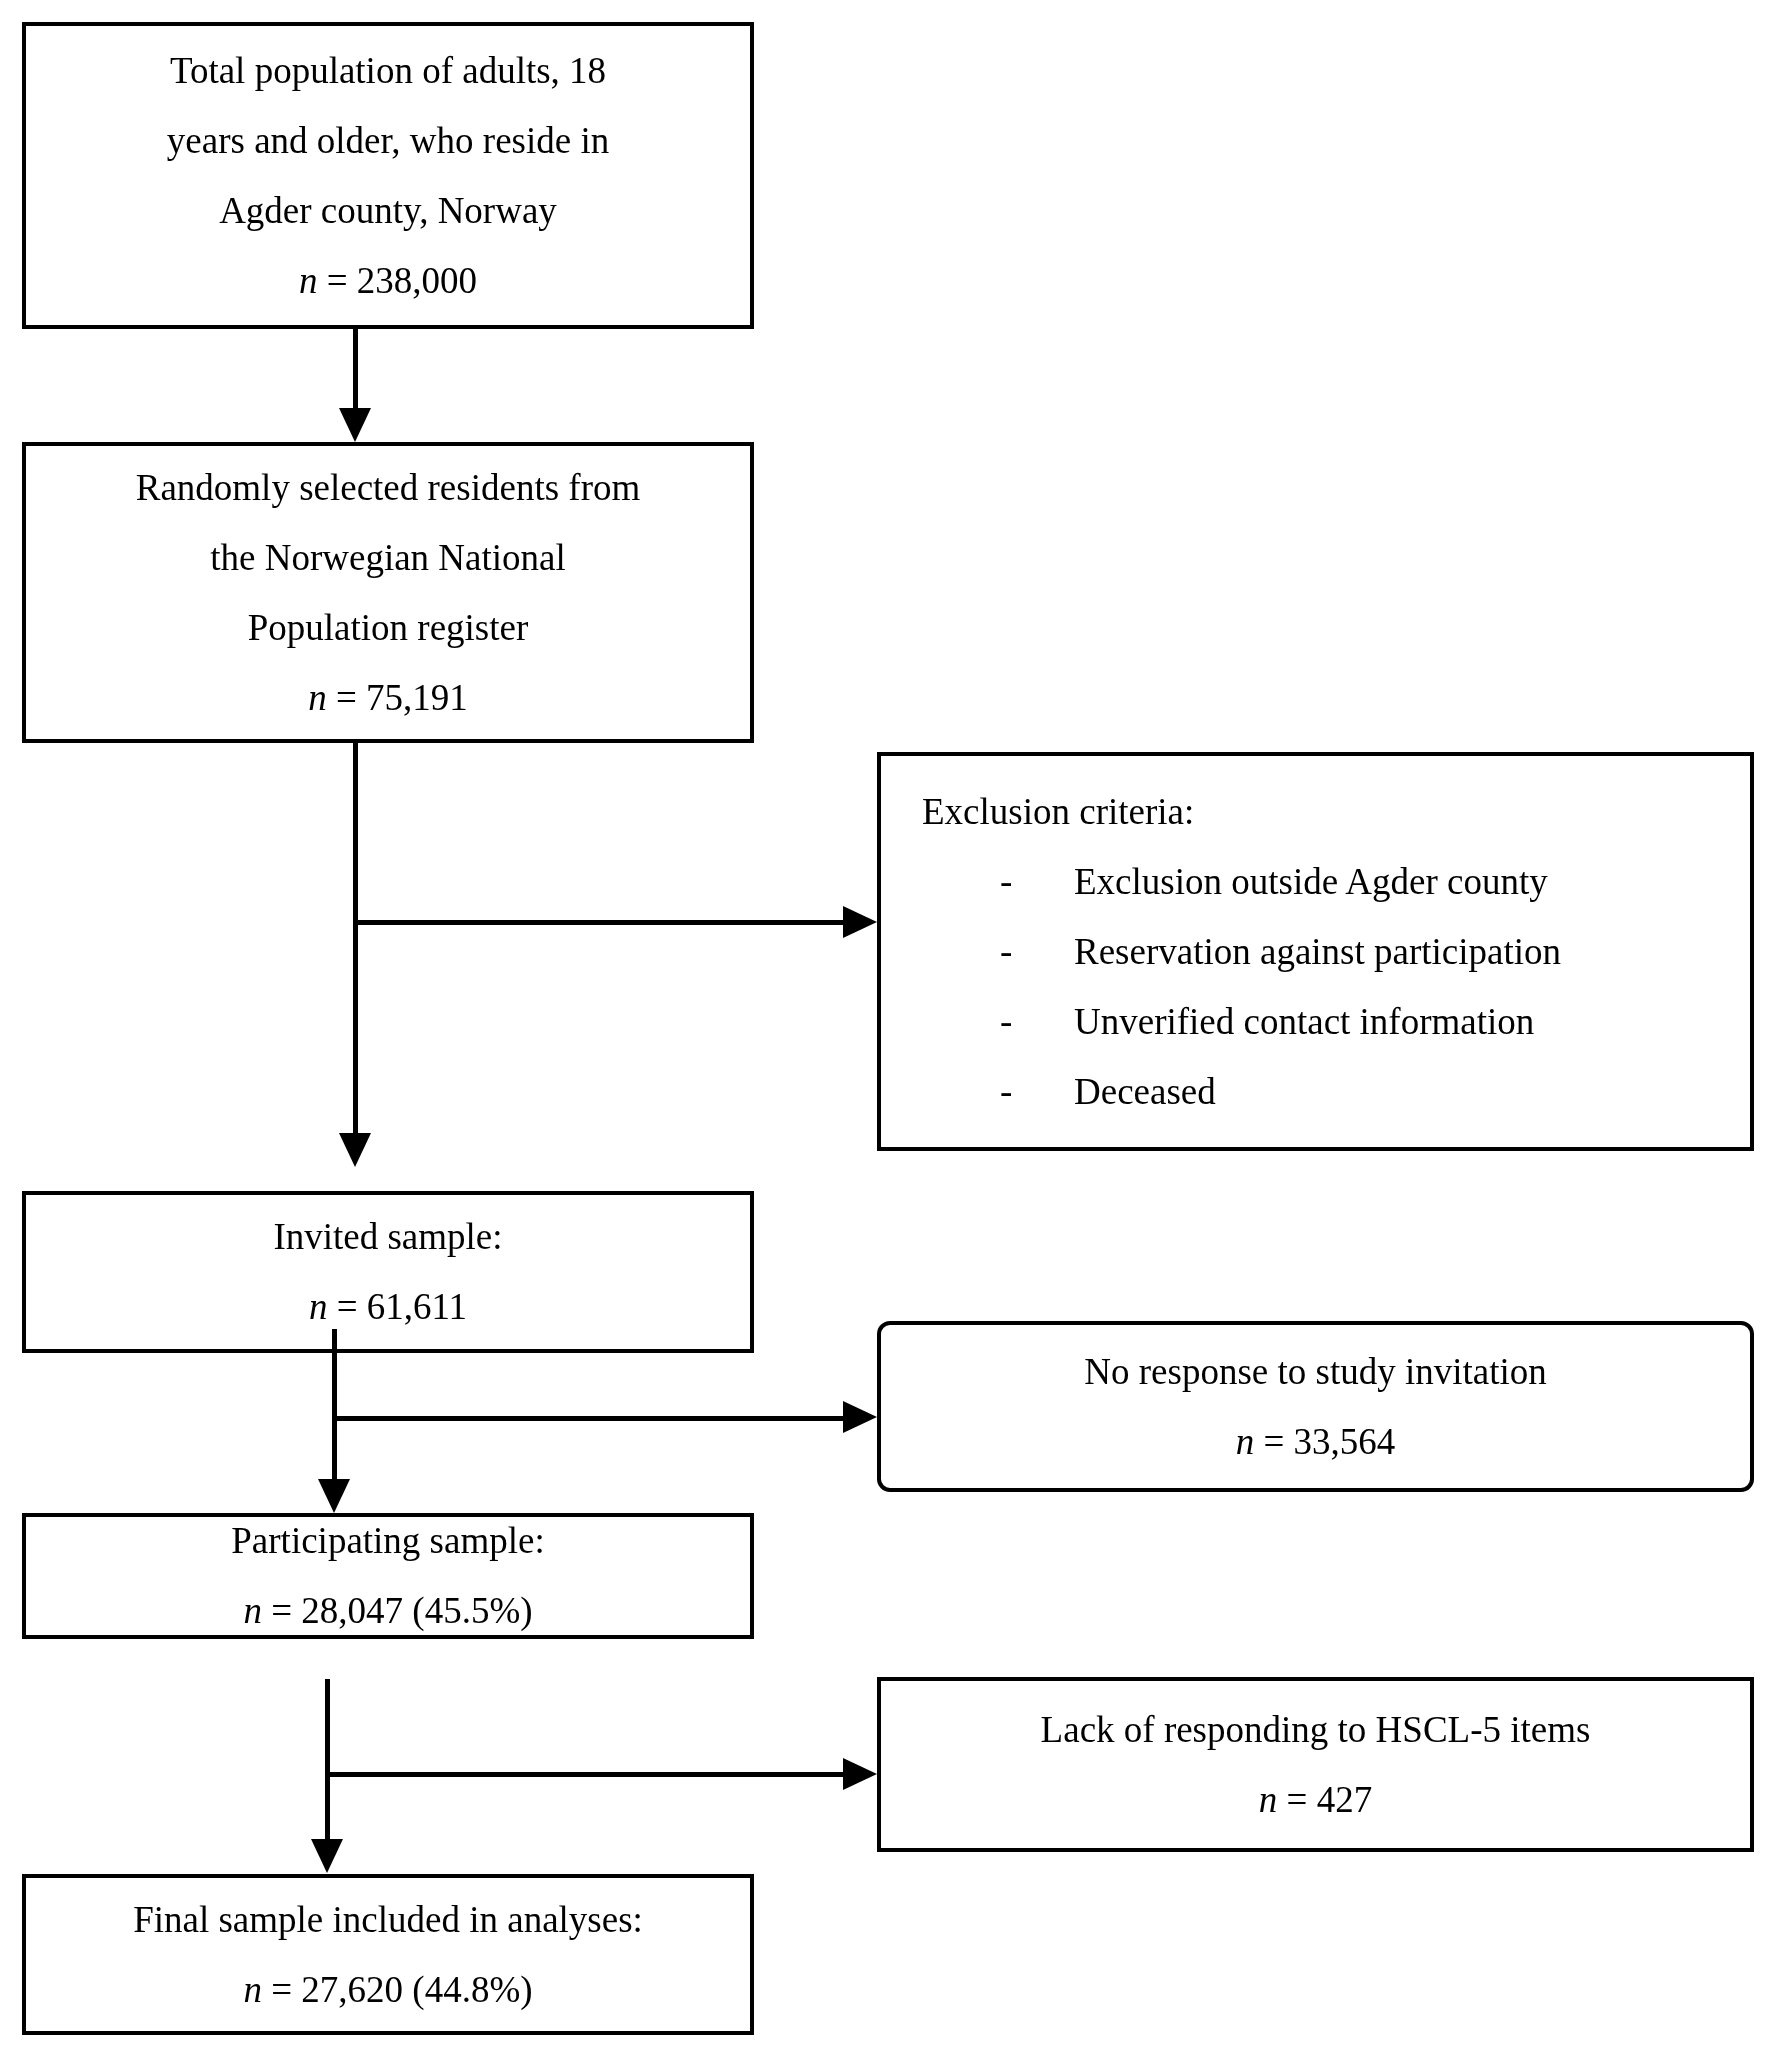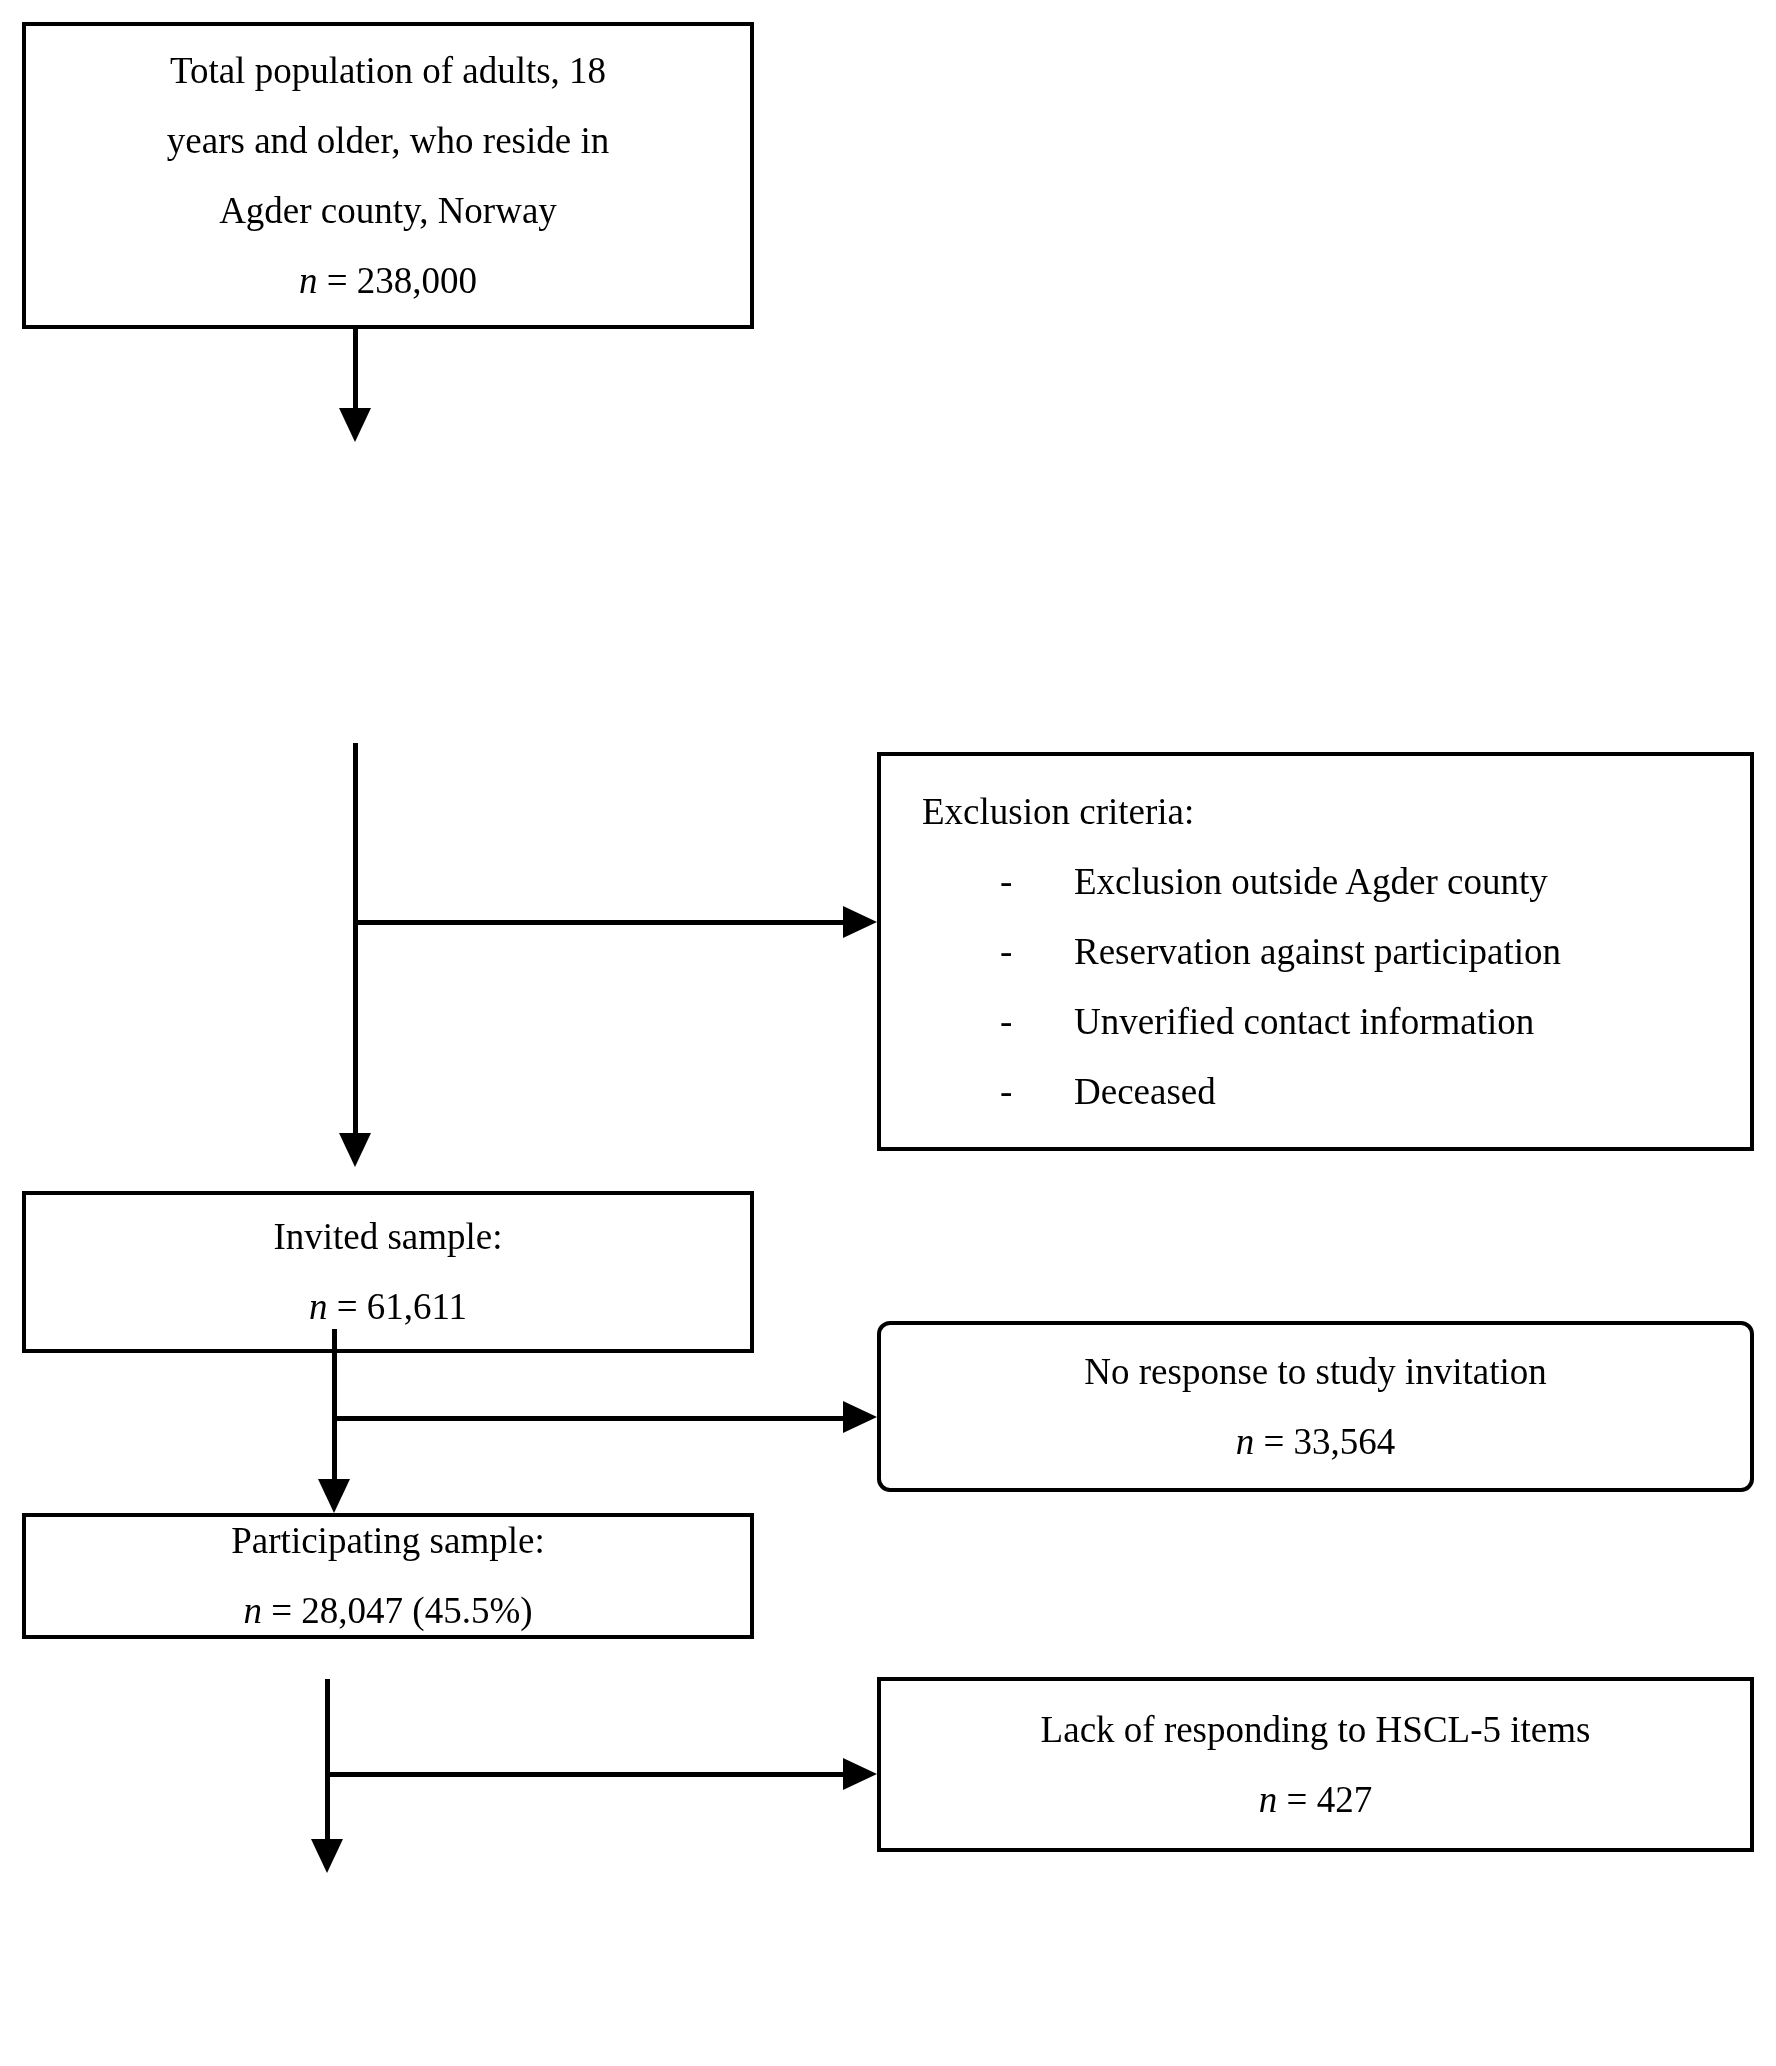--- a/index.html
+++ b/index.html
@@ -84,20 +84,26 @@
   <div class="box" id="box-total">
     <div class="bx-line">Total population of adults, 18</div>
     <div class="bx-line">years and older, who reside in</div>
     <div class="bx-line">Agder county, Norway</div>
     <div class="bx-line"><span class="nit">n</span> <span>= 238,000</span></div>
   </div>
 
   <div class="vline" id="a1-line"></div>
   <div class="arrow-down" id="a1-head"></div>
 
+  <div class="box" id="box-random">
+    <div class="bx-line">Randomly selected residents from</div>
+    <div class="bx-line">the Norwegian National</div>
+    <div class="bx-line">Population register</div>
+    <div class="bx-line"><span class="nit">n</span> <span>= 75,191</span></div>
+  </div>
 
   <div class="vline" id="a2-line"></div>
   <div class="arrow-down" id="a2-head"></div>
   <div class="hline" id="b1-line"></div>
   <div class="arrow-right" id="b1-head"></div>
 
   <div class="box" id="box-exclusion">
     <div class="bx-line">Exclusion criteria:</div>
     <div class="ex-item">
         <span class="ex-dash">-</span>
@@ -140,15 +146,19 @@
   <div class="vline" id="a4-line"></div>
   <div class="arrow-down" id="a4-head"></div>
   <div class="hline" id="b3-line"></div>
   <div class="arrow-right" id="b3-head"></div>
 
   <div class="box" id="box-hscl">
     <div class="bx-line">Lack of responding to HSCL-5 items</div>
     <div class="bx-line"><span class="nit">n</span> <span>= 427</span></div>
   </div>
 
+  <div class="box" id="box-final">
+    <div class="bx-line">Final sample included in analyses:</div>
+    <div class="bx-line"><span class="nit">n</span> <span>= 27,620 (44.8%)</span></div>
+  </div>
 
 </div>
 
 
 </body></html>

